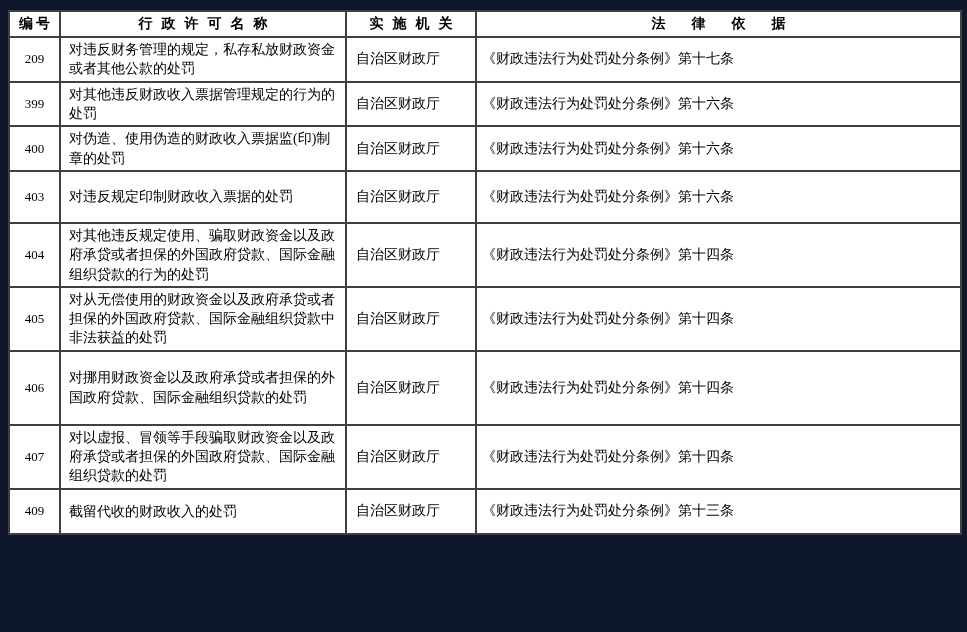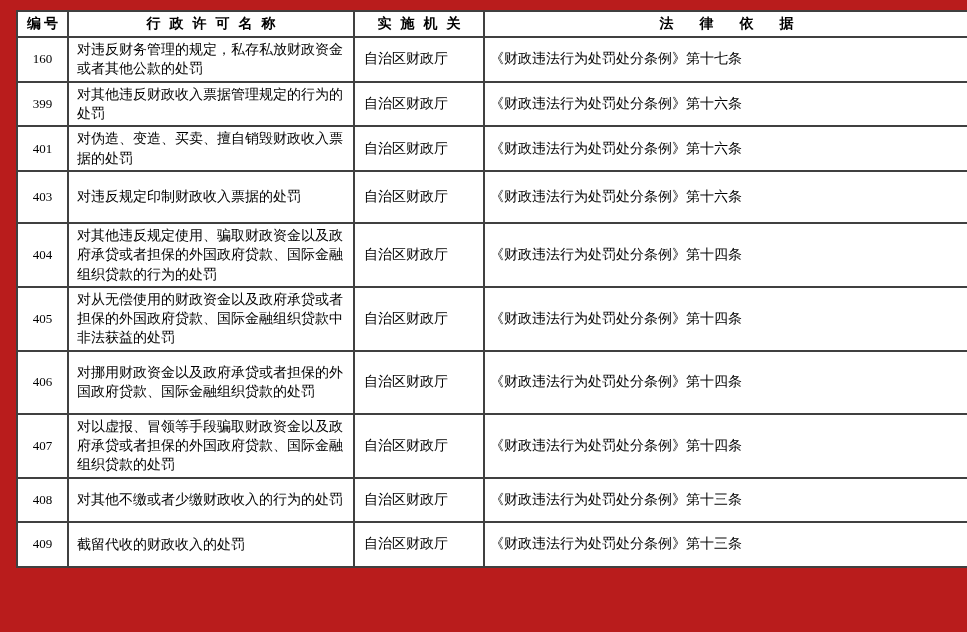--- a/index.html
+++ b/index.html
@@ -7,22 +7,22 @@
     padding: 0;
     background: #ffffff;
     width: 967px;
     height: 632px;
     overflow: hidden;
   }
   .page {
     box-sizing: border-box;
     width: 967px;
     height: 632px;
-    padding: 10px 0 0 16px;
-    background: #b91c1c;
+    padding: 10px 0 0 8px;
+    background: #0f172a;
   }
   table.permits-table {
     border-collapse: collapse;
     table-layout: fixed;
     width: 952px;
     font-family: "Liberation Serif", "DejaVu Serif", serif;
     font-size: 14px;
     color: #000000;
     background: #ffffff;
   }
@@ -86,34 +86,34 @@
     <thead>
       <tr>
         <th class="col-id">编号</th>
         <th class="col-name">行政许可名称</th>
         <th class="col-agency">实施机关</th>
         <th class="col-legal">法律依据</th>
       </tr>
     </thead>
     <tbody id="table-body">
         <tr>
-    <td class="col-id" style="height: 40px;">160</td>
+    <td class="col-id" style="height: 40px;">209</td>
     <td class="col-name">对违反财务管理的规定，私存私放财政资金或者其他公款的处罚</td>
     <td class="col-agency">自治区财政厅</td>
     <td class="col-legal">《财政违法行为处罚处分条例》第十七条</td>
   </tr>
         <tr>
     <td class="col-id" style="height: 40px; margin-top: 32px;">399</td>
     <td class="col-name">对其他违反财政收入票据管理规定的行为的处罚</td>
     <td class="col-agency">自治区财政厅</td>
     <td class="col-legal">《财政违法行为处罚处分条例》第十六条</td>
   </tr>
         <tr>
-    <td class="col-id" style="height: 34px;">401</td>
-    <td class="col-name">对伪造、变造、买卖、擅自销毁财政收入票据的处罚</td>
+    <td class="col-id" style="height: 40px;">400</td>
+    <td class="col-name">对伪造、使用伪造的财政收入票据监(印)制章的处罚</td>
     <td class="col-agency">自治区财政厅</td>
     <td class="col-legal">《财政违法行为处罚处分条例》第十六条</td>
   </tr>
         <tr>
     <td class="col-id" style="height: 52px;">403</td>
     <td class="col-name">对违反规定印制财政收入票据的处罚</td>
     <td class="col-agency">自治区财政厅</td>
     <td class="col-legal">《财政违法行为处罚处分条例》第十六条</td>
   </tr>
         <tr>
@@ -122,36 +122,30 @@
     <td class="col-agency">自治区财政厅</td>
     <td class="col-legal">《财政违法行为处罚处分条例》第十四条</td>
   </tr>
         <tr>
     <td class="col-id" style="height: 60px;">405</td>
     <td class="col-name">对从无偿使用的财政资金以及政府承贷或者担保的外国政府贷款、国际金融组织贷款中非法获益的处罚</td>
     <td class="col-agency">自治区财政厅</td>
     <td class="col-legal">《财政违法行为处罚处分条例》第十四条</td>
   </tr>
         <tr>
-    <td class="col-id" style="height: 63px;">406</td>
+    <td class="col-id" style="height: 74px;">406</td>
     <td class="col-name">对挪用财政资金以及政府承贷或者担保的外国政府贷款、国际金融组织贷款的处罚</td>
     <td class="col-agency">自治区财政厅</td>
     <td class="col-legal">《财政违法行为处罚处分条例》第十四条</td>
   </tr>
         <tr>
     <td class="col-id" style="height: 61px;">407</td>
     <td class="col-name">对以虚报、冒领等手段骗取财政资金以及政府承贷或者担保的外国政府贷款、国际金融组织贷款的处罚</td>
     <td class="col-agency">自治区财政厅</td>
     <td class="col-legal">《财政违法行为处罚处分条例》第十四条</td>
-  </tr>
-        <tr>
-    <td class="col-id" style="height: 44px;">408</td>
-    <td class="col-name">对其他不缴或者少缴财政收入的行为的处罚</td>
-    <td class="col-agency">自治区财政厅</td>
-    <td class="col-legal">《财政违法行为处罚处分条例》第十三条</td>
   </tr>
         <tr>
     <td class="col-id" style="height: 45px;">409</td>
     <td class="col-name">截留代收的财政收入的处罚</td>
     <td class="col-agency">自治区财政厅</td>
     <td class="col-legal">《财政违法行为处罚处分条例》第十三条</td>
   </tr>
       </tbody>
   </table>
 </div>

